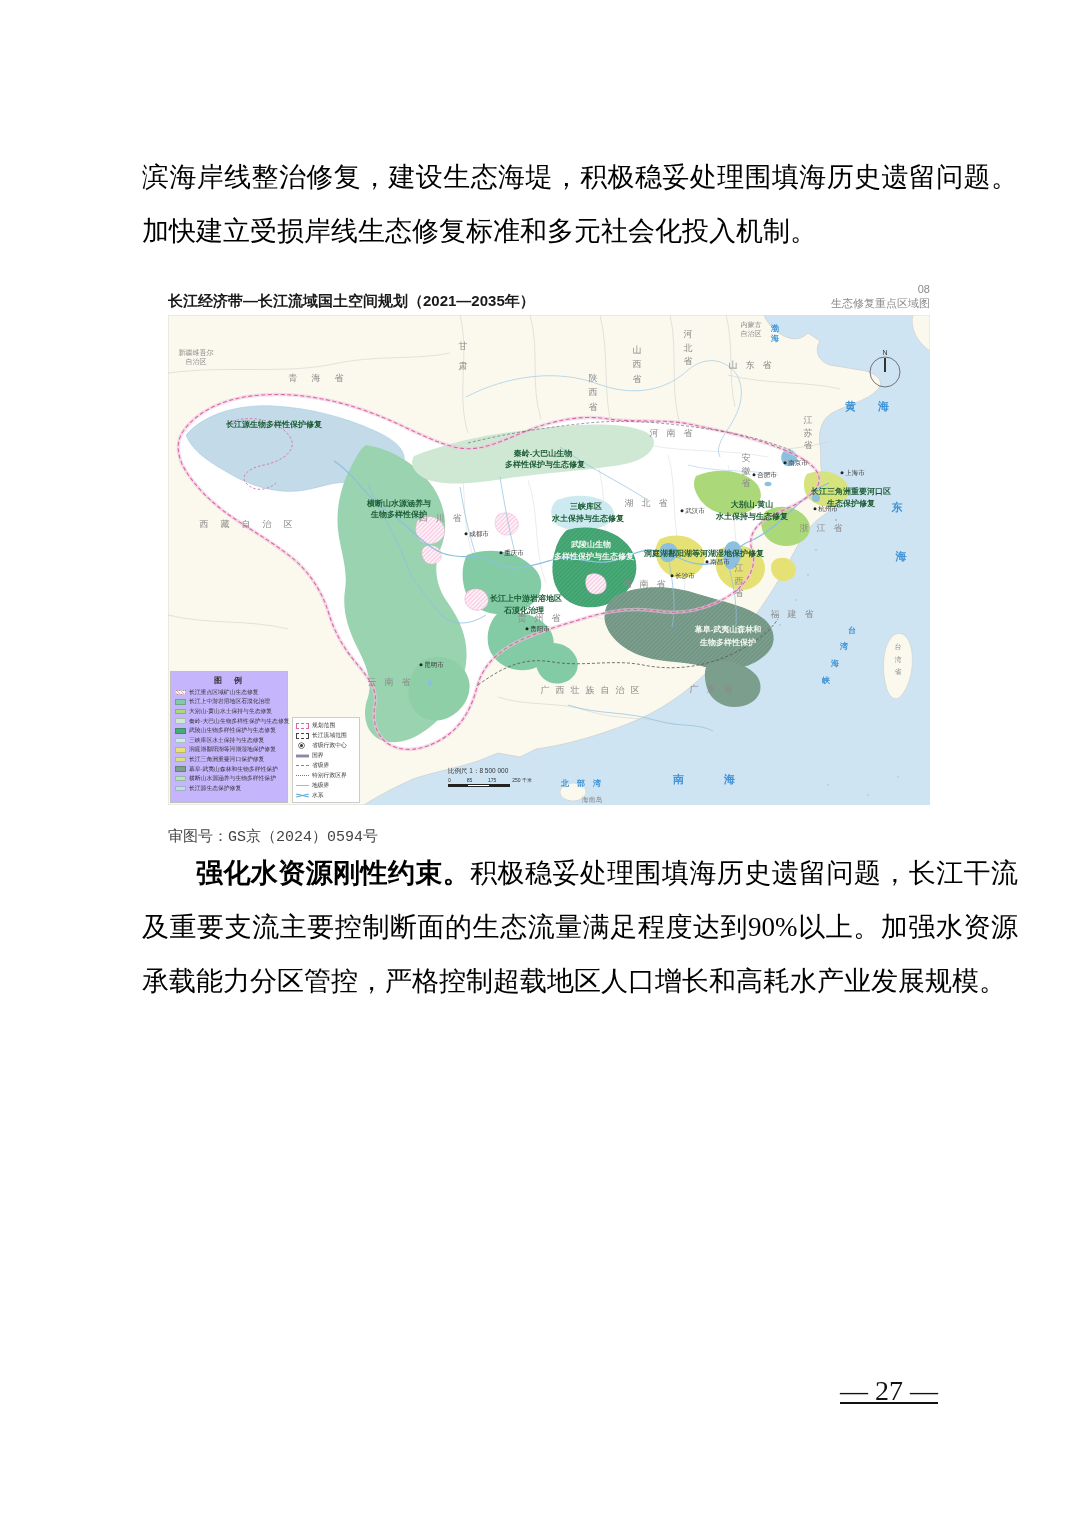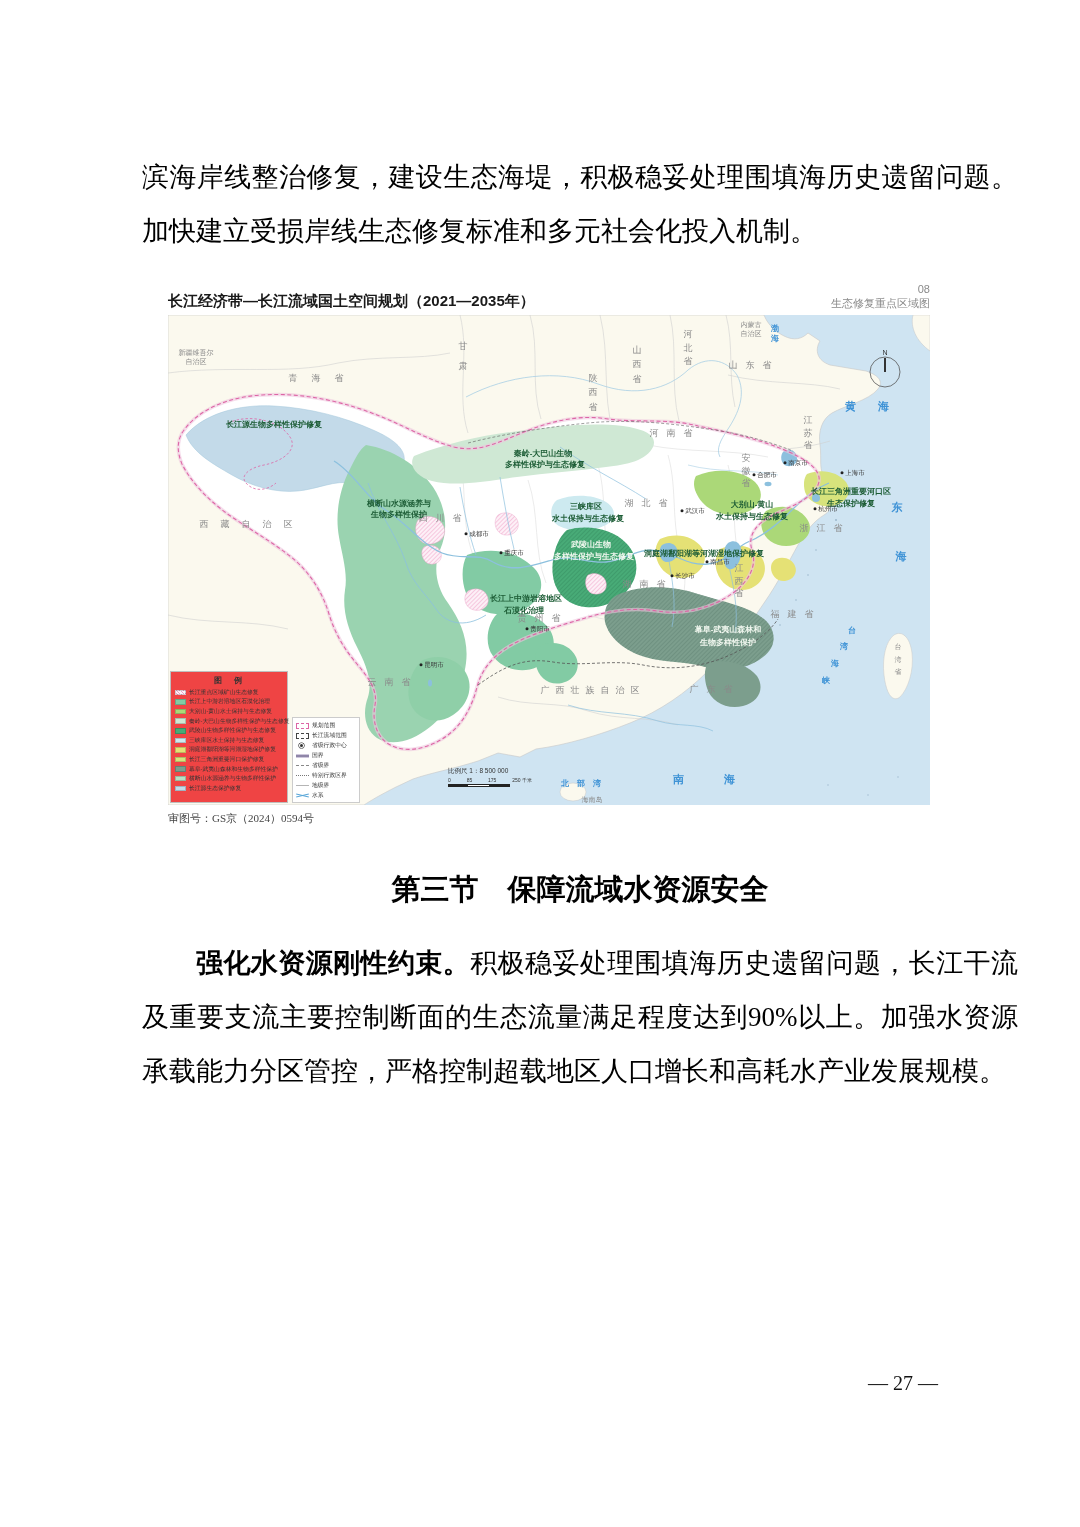--- a/index.html
+++ b/index.html
@@ -26,21 +26,21 @@
   .sea-sm{font-size:8px;fill:#3f93d6;font-weight:bold;}
   .anno{font-size:8px;fill:#1c5c35;font-weight:600;}
   .anno-w{font-size:8px;fill:#f2f8f0;font-weight:600;}
   .city{font-size:6.5px;fill:#3a3a3a;text-anchor:middle;font-family:"Liberation Sans",sans-serif;}
 
   .basin-fill{fill:#ffffff;}
   .basin-glow{fill:none;stroke:#eec6de;stroke-width:3.5;opacity:.6;}
   .basin-dash{fill:none;stroke:#dd66a6;stroke-width:1.1;stroke-dasharray:4 2.5;}
 
   
-  .legend{position:absolute;left:2px;top:356px;width:118px;height:132px;background:#ef4444;
+  .legend{position:absolute;left:2px;top:356px;width:118px;height:132px;background:#c4b5fd;
           border:1px solid #bfbfbf;box-sizing:border-box;padding:3px 4px;
           font-family:"Liberation Sans","DejaVu Sans",sans-serif;}
   .legend-title{text-align:center;font-size:8px;font-weight:bold;color:#333;letter-spacing:2px;margin-bottom:2px;}
   .lrow{display:flex;align-items:center;gap:3px;height:9.6px;}
   .lswatch{width:11px;height:5.5px;flex:none;border:0.5px solid rgba(0,0,0,.18);box-sizing:border-box;}
   .lswatch.hatch{background:repeating-linear-gradient(45deg,#ef9ec6 0 0.8px,#fdf3f8 0.8px 2.6px);}
   .ltext{font-size:5.8px;color:#333;white-space:nowrap;}
 
   .mini-legend{position:absolute;left:124px;top:402px;width:68px;height:86px;background:#fff;
                border:1px solid #cccccc;box-sizing:border-box;padding:3px 3px;
@@ -61,28 +61,28 @@
 
   
   .scalebar{position:absolute;left:280px;top:452px;font-family:"Liberation Sans",sans-serif;color:#333;}
   .scale-label{font-size:6.5px;}
   .scale-ticks{display:flex;justify-content:space-between;width:84px;font-size:5px;margin-top:1px;}
   .scale-bar{display:flex;width:62px;height:3px;border:0.5px solid #222;box-sizing:border-box;margin-top:1px;}
   .scale-bar .s1{width:20px;background:#222;}
   .scale-bar .s2{width:21px;background:#fff;}
   .scale-bar .s3{width:21px;background:#222;}
 
-  .fig-license{font-size:11px;color:#444;margin-top:6px;
-               font-family:Liberation Serif, serif;}
+  .fig-license{font-size:15px;color:#444;margin-top:22px;
+               font-family:Liberation Mono, monospace;}
 
   .section-title{font-family:"Liberation Sans","DejaVu Sans",sans-serif;font-size:29px;font-weight:bold;
                  text-align:center;margin:44px 0 26px 0;color:#000;}
 
-  .page-number{position:absolute;right:142px;bottom:132px;font-size:20px;
-               font-family:"Liberation Serif","DejaVu Serif",serif;color:#111;}
+  .page-number{position:absolute;right:142px;bottom:120px;font-size:28px;
+               font-family:"Liberation Serif","DejaVu Serif",serif;color:#111;text-decoration:underline;}
 </style>
 </head>
 <body>
 
 <div class="page">
 
   <p class="body-text">
     <span>滨海岸线整治修复，建设生态海堤，积极稳妥处理围填海历史遗留问题。加快建立受损岸线生态修复标准和多元社会化投入机制。</span>
   </p>
 
@@ -399,19 +399,18 @@
           <span class="s1"></span>
             <span class="s2"></span>
             <span class="s3"></span>
         </div>
       </div>
     </div>
 
     <div class="fig-license">审图号：GS京（2024）0594号</div>
   </figure>
 
-  <h2 class="section-title">第三节　保障流域水资源安全</h2>
 
   <p class="body-text para-indent"><b>强化水资源刚性约束。</b><span>积极稳妥处理围填海历史遗留问题，长江干流及重要支流主要控制断面的生态流量满足程度达到90%以上。加强水资源承载能力分区管控，严格控制超载地区人口增长和高耗水产业发展规模。</span></p>
 
 
   <div class="page-number">— 27 —</div>
 </div>
 
 </body></html>

